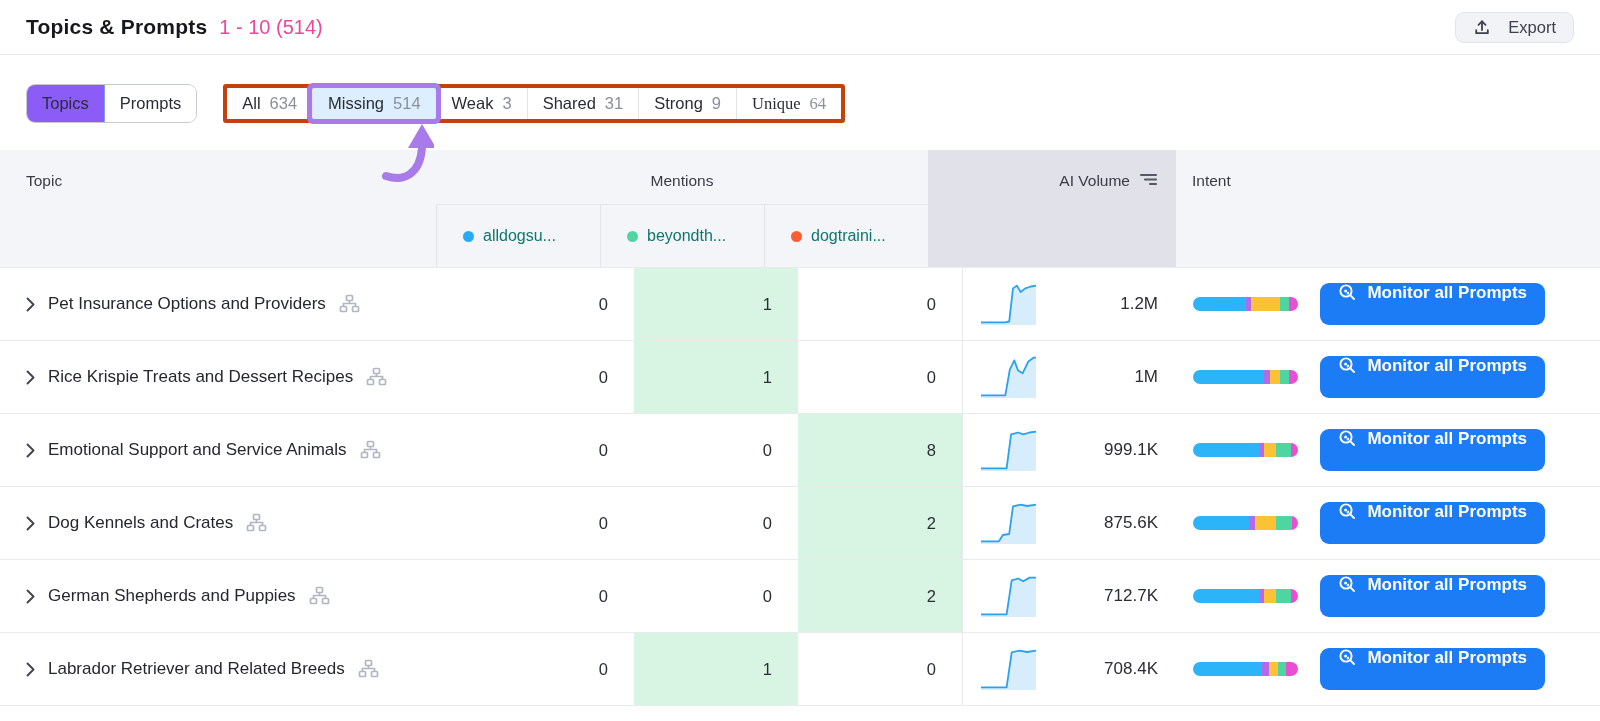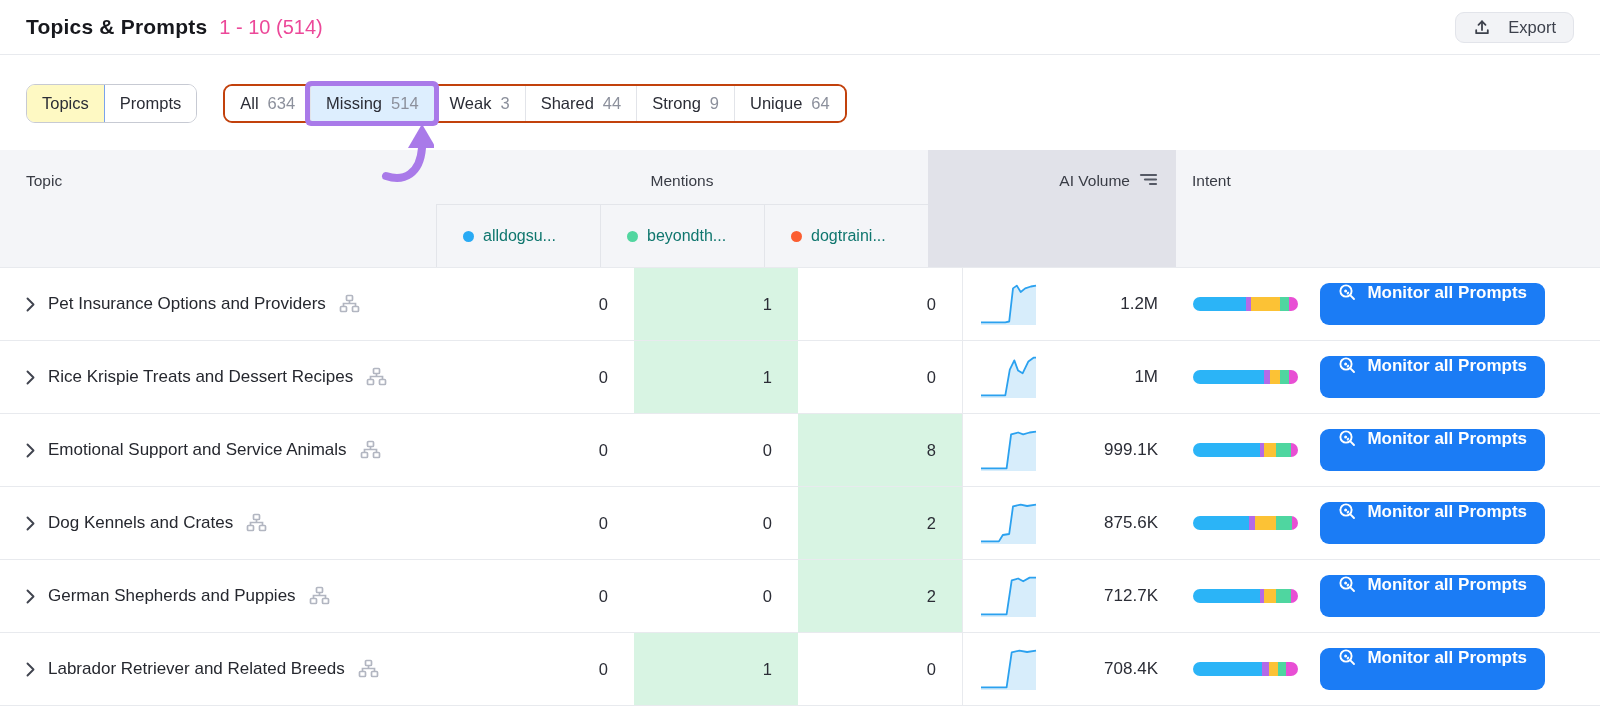--- a/index.html
+++ b/index.html
@@ -12,26 +12,26 @@
   .title { font-size:21px; font-weight:700; color:#17181d; letter-spacing:.2px; }
   .range { font-size:20px; color:#ec4899; margin-left:12px; }
   .export-btn { margin-left:auto; display:flex; align-items:center; gap:17px;
     background:#f2f3f6; border:1px solid #e2e4ea; border-radius:9px;
     padding:5px 17px; font-size:16.5px; color:#3d414c; cursor:pointer; }
 
   
   .filterbar { margin:29px 26px 0; display:flex; gap:26px; position:relative; height:39px; }
   .toggle { display:flex; border:1px solid #c7cad3; border-radius:9px; overflow:hidden; }
   .seg { display:flex; align-items:center; padding:0 15px; font-size:16.5px; cursor:pointer; background:#fff; }
-  .seg.selected { background:#fef9c3; border-right:1px solid #7aa3ec; }
-  .chips { display:flex; border:2px solid #c2410c; border-radius:9px; }
+  .seg.selected { background:#8b5cf6; border-right:1px solid #7aa3ec; }
+  .chips { display:flex; border:4px solid #c2410c; border-radius:3px; }
   .chip { position:relative; display:flex; align-items:center; gap:9px; padding:0 15px;
     font-size:16.5px; border-left:1px solid #e2e4e9; cursor:pointer; background:#fff; }
   .chip:first-child { border-left:none; border-radius:8px 0 0 8px; }
-  .chip:last-child { border-radius:0 8px 8px 0; }
+  .chip:last-child { border-radius:0 8px 8px 0;font-family:Liberation Serif, serif; }
   .chip .c-count { color:#8c909c; }
   .chip.selected { background:#ddeefe; }
   .chip.annotated { box-shadow:0 0 0 5px var(--ann); z-index:3; border-radius:2px; }
 
   .arrow-svg { position:absolute; left:344px; top:122px; z-index:5; pointer-events:none; }
 
   
   .tablewrap { margin-top:27px; }
   .thead { display:flex; height:118px; background:#f4f5f8; border-bottom:1px solid #e8eaee; }
   .h-label { font-size:15.5px; color:#393c45; }
@@ -103,21 +103,21 @@
     <span class="c-count">514</span>
   </div>
 
   <div class="chip">
     <span class="c-label">Weak</span>
     <span class="c-count">3</span>
   </div>
 
   <div class="chip">
     <span class="c-label">Shared</span>
-    <span class="c-count">44</span>
+    <span class="c-count">31</span>
   </div>
 
   <div class="chip">
     <span class="c-label">Strong</span>
     <span class="c-count">9</span>
   </div>
 
   <div class="chip">
     <span class="c-label">Unique</span>
     <span class="c-count">64</span>

